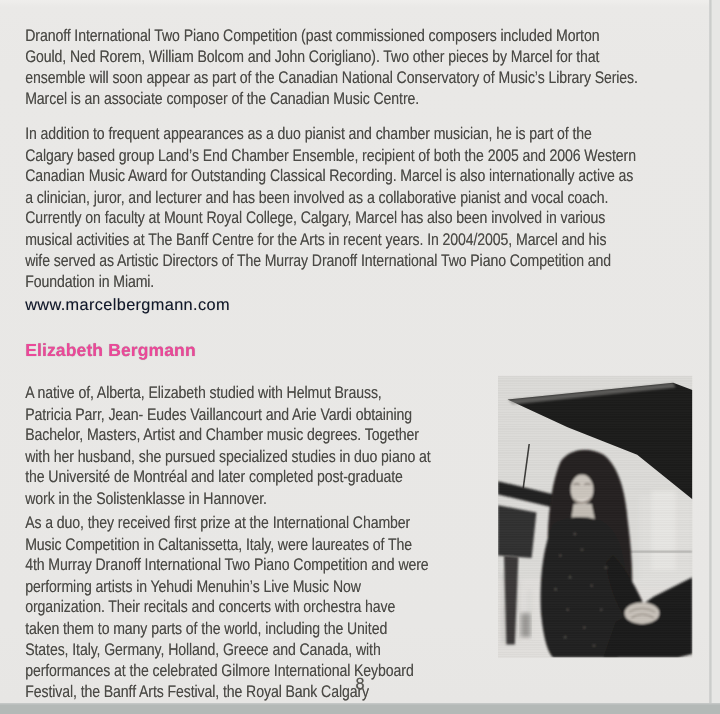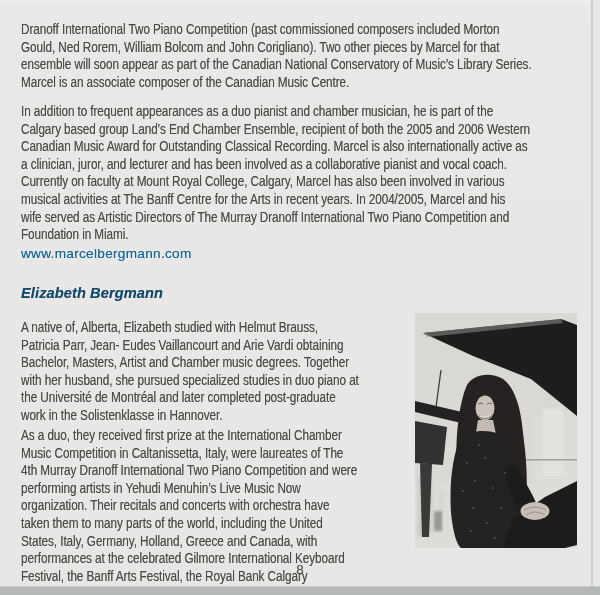--- a/index.html
+++ b/index.html
@@ -23,30 +23,29 @@
   }
   .para{
     position:absolute;left:21px;width:700px;
     font-size:14px;line-height:17.6px;letter-spacing:-0.1px;
     color:#4b4a46;white-space:pre-line;
     transform:scaleX(0.84);transform-origin:0 0;
     text-shadow:0 0 0.6px rgba(75,74,70,0.55);
   }
   .plainline{
     position:absolute;left:21px;
-    font-size:13.6px;color:#0369a1;letter-spacing:0.3px;
+    font-size:13.6px;color:#0f172a;letter-spacing:0.3px;
     text-shadow:0 0 0.6px rgba(75,74,70,0.5);
     white-space:nowrap;
   }
   .heading{
     position:absolute;left:21px;top:285px;
-    font-size:14.6px;font-weight:bold;color:#0c4a6e;letter-spacing:0.1px;
+    font-size:14.6px;font-weight:bold;color:#ec4899;letter-spacing:0.1px;
     text-shadow:0 0 0.6px rgba(60,58,54,0.5);
     white-space:nowrap;
-    font-style:italic;
   }
   .page-number{
     position:absolute;left:0;top:562px;width:600px;
     text-align:center;font-size:13.5px;color:#53524d;
     text-shadow:0 0 0.6px rgba(80,78,74,0.5);
   }
   .photo{
     position:absolute;left:415px;top:313px;width:162px;height:235px;
     margin:0;
   }

